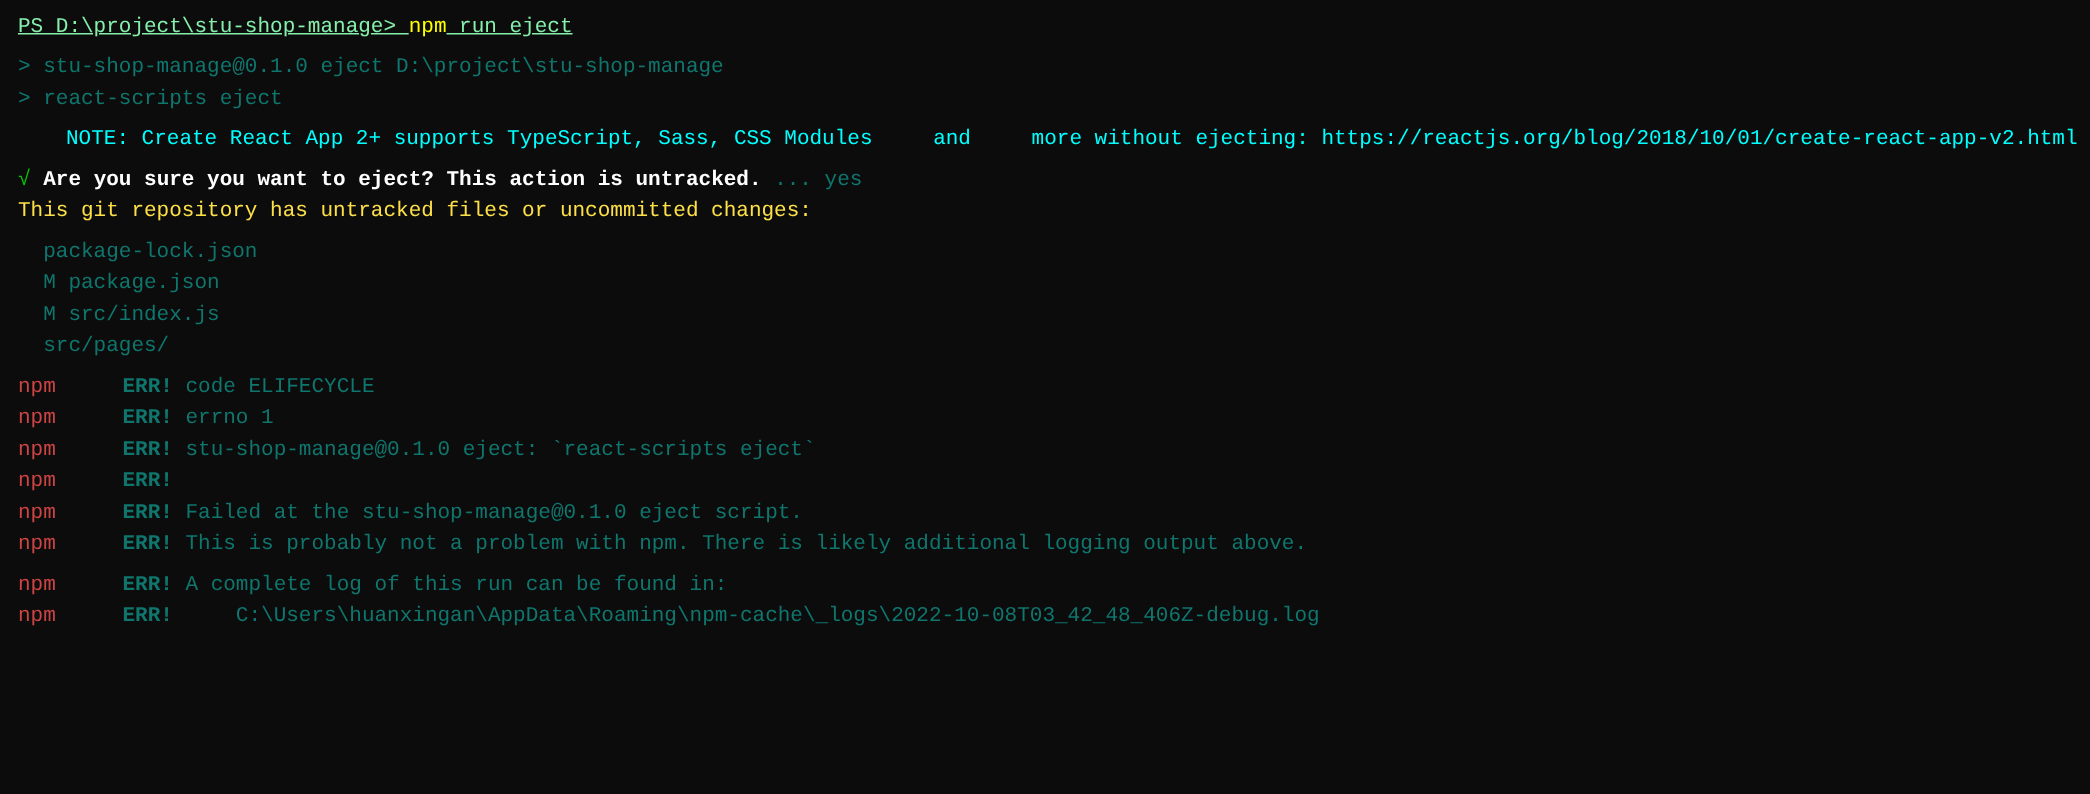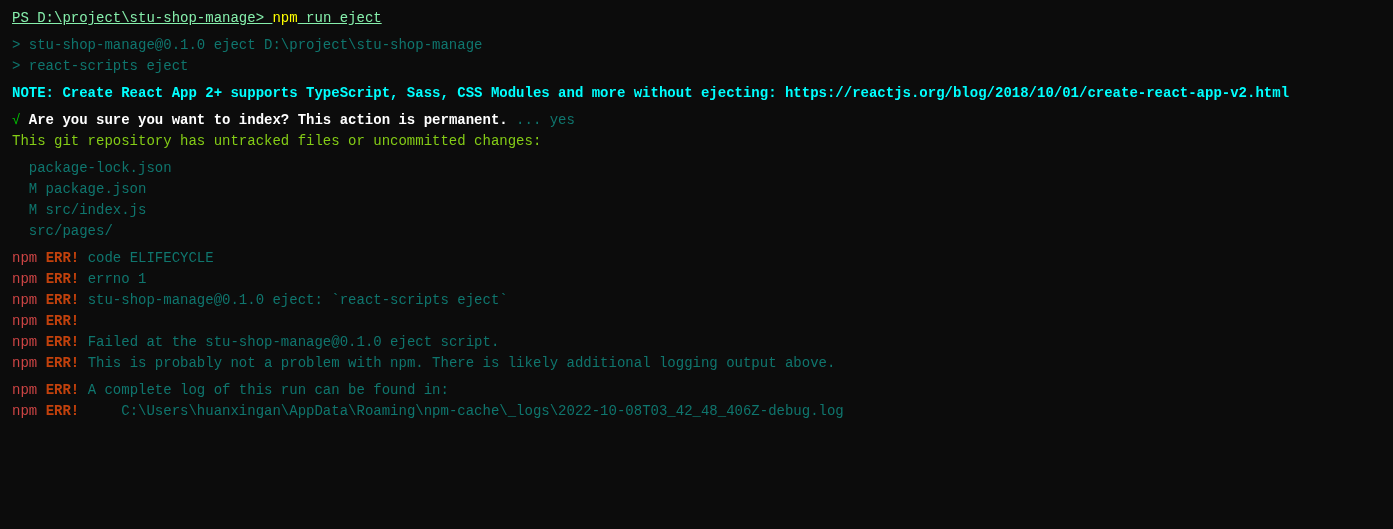--- a/index.html
+++ b/index.html
@@ -12,43 +12,43 @@
       color: #cccccc;
       width: 1393px;
       min-height: 529px;
       overflow: hidden;
     }
     .line {
       white-space: pre;
       display: block;
     }
     .white { color: #0f766e; margin-top: 12px; }
-    .err-label { color: #c2410c; font-weight: bold; }
+    .err-label { color: #0f766e; font-weight: bold; margin-left: 36px; }
     .npm-word { color: #cc4444; }
     .blank { height: 6px; display: block; }
     .cmd-prompt { color: #86efac; text-decoration: underline; }
     .cmd-npm { color: #ffff00; }
-    .note-label { color: #00ffff; font-weight: bold; }
+    .note-label { color: #00ffff; font-weight: normal; margin-left: 32px; }
     .check { color: #00cc00; }
     .confirm-text { color: #ffffff; font-weight: bold; }
-    .git-warning { color: #84cc16; }
+    .git-warning { color: #fde047; }
     .remove-msg { color: #ff6060; }
   </style>
 </head>
 <body>
 
 <div id="terminal-container">
     <span class="line"><span class="cmd-prompt">PS D:\project\stu-shop-manage&gt; </span><span class="cmd-npm">npm</span><span class="cmd-prompt"> run eject</span></span>
     <span class="blank"></span>
     <span class="line"><span class="white">&gt; stu-shop-manage@0.1.0 eject D:\project\stu-shop-manage</span></span>
     <span class="line"><span class="white">&gt; react-scripts eject</span></span>
     <span class="blank"></span>
     <span class="line"><span class="note-label">NOTE: Create React App 2+ supports TypeScript, Sass, CSS Modules </span><span class="note-label">and</span><span class="note-label"> more without ejecting: https://reactjs.org/blog/2018/10/01/create-react-app-v2.html</span></span>
     <span class="blank"></span>
-    <span class="line"><span class="check">√ </span><span class="confirm-text">Are you sure you want to index? This action is permanent.</span><span class="white"> ... yes</span></span>
+    <span class="line"><span class="check">√ </span><span class="confirm-text">Are you sure you want to eject? This action is untracked.</span><span class="white"> ... yes</span></span>
     <span class="line"><span class="git-warning">This git repository has untracked files or uncommitted changes:</span></span>
     <span class="blank"></span>
     <span class="line"><span class="white">  package-lock.json</span></span>
     <span class="line"><span class="white">  M package.json</span></span>
     <span class="line"><span class="white">  M src/index.js</span></span>
     <span class="line"><span class="white">  src/pages/</span></span>
     <span class="blank"></span>
     <span class="line"><span class="npm-word">npm</span><span class="white"> </span><span class="err-label">ERR!</span><span class="white"> code ELIFECYCLE</span></span>
     <span class="line"><span class="npm-word">npm</span><span class="white"> </span><span class="err-label">ERR!</span><span class="white"> errno 1</span></span>
     <span class="line"><span class="npm-word">npm</span><span class="white"> </span><span class="err-label">ERR!</span><span class="white"> stu-shop-manage@0.1.0 eject: `react-scripts eject`</span></span>

